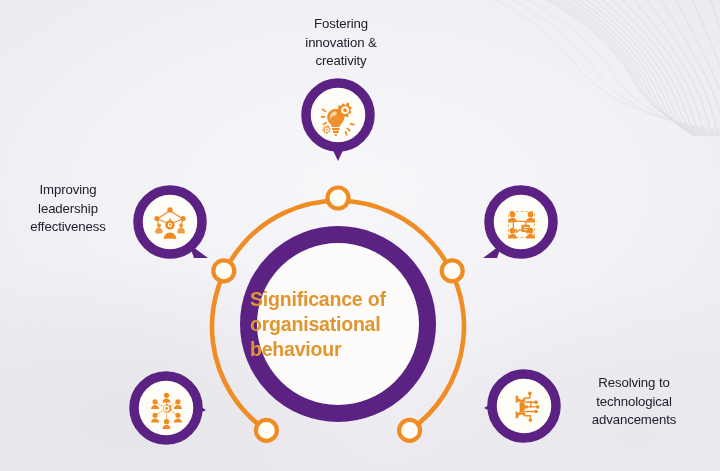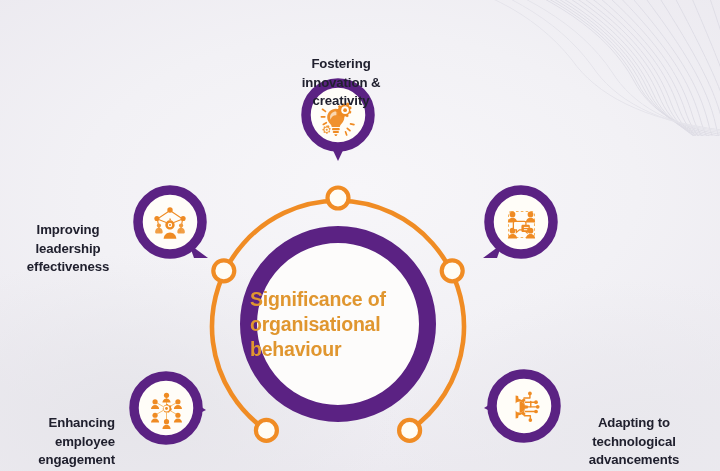--- a/index.html
+++ b/index.html
@@ -112,24 +112,23 @@
   #node-communication{ left: 479px; top: 182px; }
   #node-engagement   { left: 124px; top: 366px; }
   #node-technology   { left: 482px; top: 364px; }
 
   
   .label {
     position: absolute;
     color: #20202e;
     font-size: 13.2px;
     line-height: 1.42;
-    font-weight: bold;
+    font-weight: normal;
     white-space: pre-line;
     letter-spacing: -0.1px;
-    margin-top: 40px;
   }
   #label-innovation    { left: 286px; top: 15px;  width: 110px; text-align: center; }
   #label-leadership    { left: 18px;  top: 181px; width: 100px; text-align: center; }
   #label-communication { left: 556px; top: 183px; width: 140px; text-align: center; }
   #label-engagement    { left: 12px;  top: 374px; width: 103px; text-align: right; }
   #label-technology    { left: 576px; top: 374px; width: 116px; text-align: center; }
 </style>
 </head>
 <body>
 
@@ -339,23 +338,20 @@
         </g>
 
         <g fill="#ef8b23">
           <path d="M26 20.6l1.7.4.9 1.5 1.7-.2 1.2 1.2-.3 1.7 1 1.4-.7 1.6-1.6.6-.6 1.6-1.6.6-1.5-.9-1.6.6-1.4-.9-.1-1.7-1.4-1 .1-1.7 1.3-1.1.2-1.7 1.6-.6z"></path>
           <circle cx="26" cy="26" r="3.4" fill="#fffdf8"></circle>
           <circle cx="26" cy="26" r="1.6" fill="#ef8b23"></circle>
         </g>
       </svg>
     </span>
   </div>
-  <div class="label" id="label-engagement">Enhancing
-employee
-engagement</div>
 
   <div class="node" id="node-technology">
     <svg class="pin" viewBox="0 0 84 84">
       <path d="M2 44 L20 33 L20 53 Z" fill="#5b2283"></path>
       <circle cx="42" cy="42" r="32" fill="#fffdf8" stroke="#5b2283" stroke-width="9.5"></circle>
     </svg>
     <span class="icon-holder">
       <svg viewBox="0 0 52 52" width="44" height="44">
 
         <g fill="#ef8b23">
@@ -375,17 +371,17 @@
         <g fill="#ef8b23">
           <circle cx="33" cy="11.2" r="2.2"></circle>
           <circle cx="40.2" cy="21.5" r="2.2"></circle>
           <circle cx="42.2" cy="27" r="2.2"></circle>
           <circle cx="40.2" cy="32.5" r="2.2"></circle>
           <circle cx="33.5" cy="42.6" r="2.2"></circle>
         </g>
       </svg>
     </span>
   </div>
-  <div class="label" id="label-technology">Adapting to
+  <div class="label" id="label-technology">Resolving to
 technological
 advancements</div>
 
 </div>
 
 </body></html>

